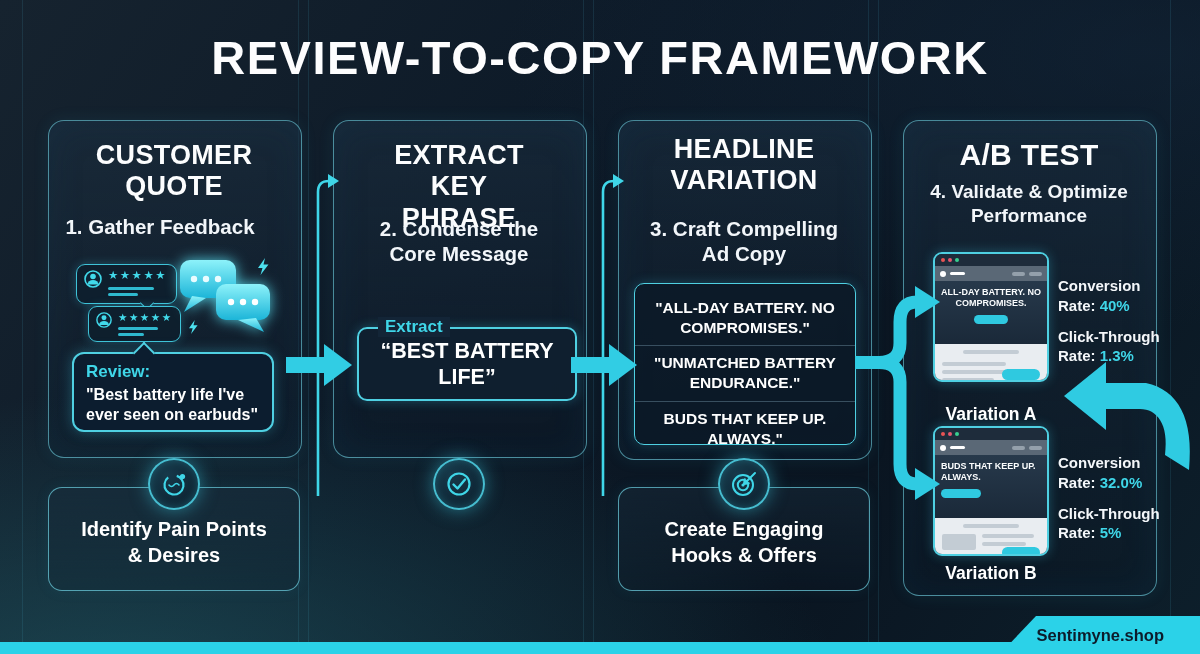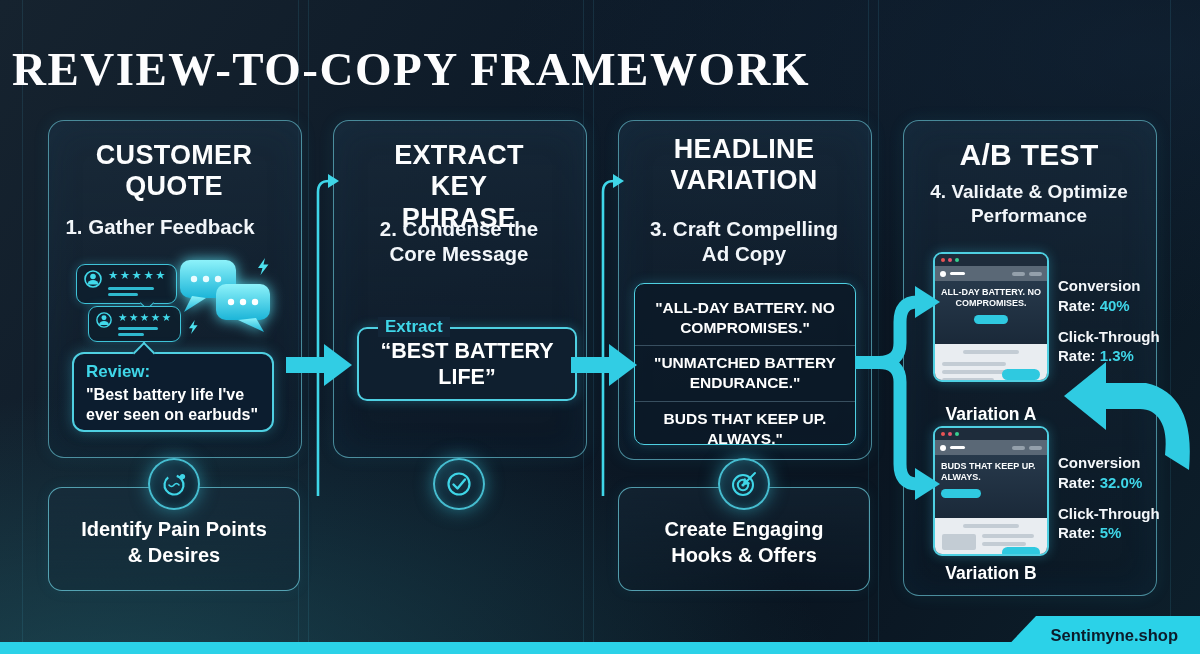--- a/index.html
+++ b/index.html
@@ -5,22 +5,22 @@
   html,body { margin:0; padding:0; background:#06101a; }
   .page {
     position:relative; width:1200px; height:654px; overflow:hidden;
     font-family:"Liberation Sans", sans-serif; color:#ffffff;
     background:
       radial-gradient(130% 95% at 10% 104%, rgba(35,98,108,0.55) 0%, rgba(35,98,108,0) 46%),
       radial-gradient(90% 70% at 96% 8%, rgba(22,44,66,0.45), rgba(22,44,66,0) 60%),
       linear-gradient(125deg, #16232f 0%, #0d1a28 40%, #0a1521 72%, #0d1f2b 100%);
   }
   .vline { position:absolute; top:0; bottom:0; width:1px; background:rgba(80,185,215,0.13); }
-  .main-title { position:absolute; left:0; right:0; top:30px; margin:12px; text-align:left;
-    font-size:47px; font-weight:800; letter-spacing:1.5px; color:#fdfdfe;font-family:Liberation Serif, serif; }
+  .main-title { position:absolute; left:0; right:0; top:30px; margin:0; text-align:center;
+    font-size:47px; font-weight:800; letter-spacing:1.5px; color:#fdfdfe; }
   .panel { position:absolute; border:1.5px solid rgba(111,211,228,0.6); border-radius:16px;
     background:linear-gradient(180deg, rgba(30,50,68,0.5), rgba(12,24,38,0.22));
     box-shadow:0 0 16px rgba(40,150,175,0.12), inset 0 0 34px rgba(20,60,85,0.22); }
   .p1 { left:48px;  top:120px; width:252px; height:336px; }
   .p2 { left:333px; top:120px; width:252px; height:336px; }
   .p3 { left:618px; top:120px; width:252px; height:338px; }
   .p4 { left:903px; top:120px; width:252px; height:474px; }
   .h-col { position:absolute; text-align:center; font-weight:800; font-size:27px; line-height:1.16; letter-spacing:0.3px; color:#fcfdfe; }
   .step  { position:absolute; text-align:center; font-weight:600; font-size:20.5px; line-height:1.24; color:#f2f6fa; }
   .note-box { position:absolute; left:0; top:487px; width:252px; height:104px;
@@ -81,21 +81,21 @@
   .b-row { display:flex; gap:6px; margin-top:6px; align-items:flex-start; }
   .b-cta { position:absolute; right:7px; bottom:6px; width:38px; height:11px; border-radius:6px; background:#2fc9e0; }
   .var-label { position:absolute; width:156px; text-align:center; font-weight:600; font-size:17.5px; }
   .stats { position:absolute; width:114px; font-size:15px; font-weight:600; line-height:1.32; color:#f4f7fa; }
   .stats .metric + .metric { margin-top:11px; }
   .stats .v { color:#3fd6e8; font-weight:700; }
   .abs { position:absolute; }
   .footer-bar { position:absolute; left:0; top:642px; width:1200px; height:12px; background:#2bd2e8; }
   .brand-tab { position:absolute; left:1000px; top:616px; width:200px; height:38px; background:#2bd2e8;
     clip-path:polygon(0 100%, 18% 0, 100% 0, 100% 100%);
-    display:flex; align-items:center; justify-content:flex-end; padding-right:22px; box-sizing:border-box;
+    display:flex; align-items:center; justify-content:flex-end; padding-right:36px; box-sizing:border-box;
     color:#0c1c2b; font-weight:600; font-size:16.5px; }
   svg.abs { overflow:visible; }
 </style>
 </head>
 <body>
 
 <div class="page">
 
   <div class="vline" style="left:22px"></div>
   <div class="vline" style="left:298px"></div>

